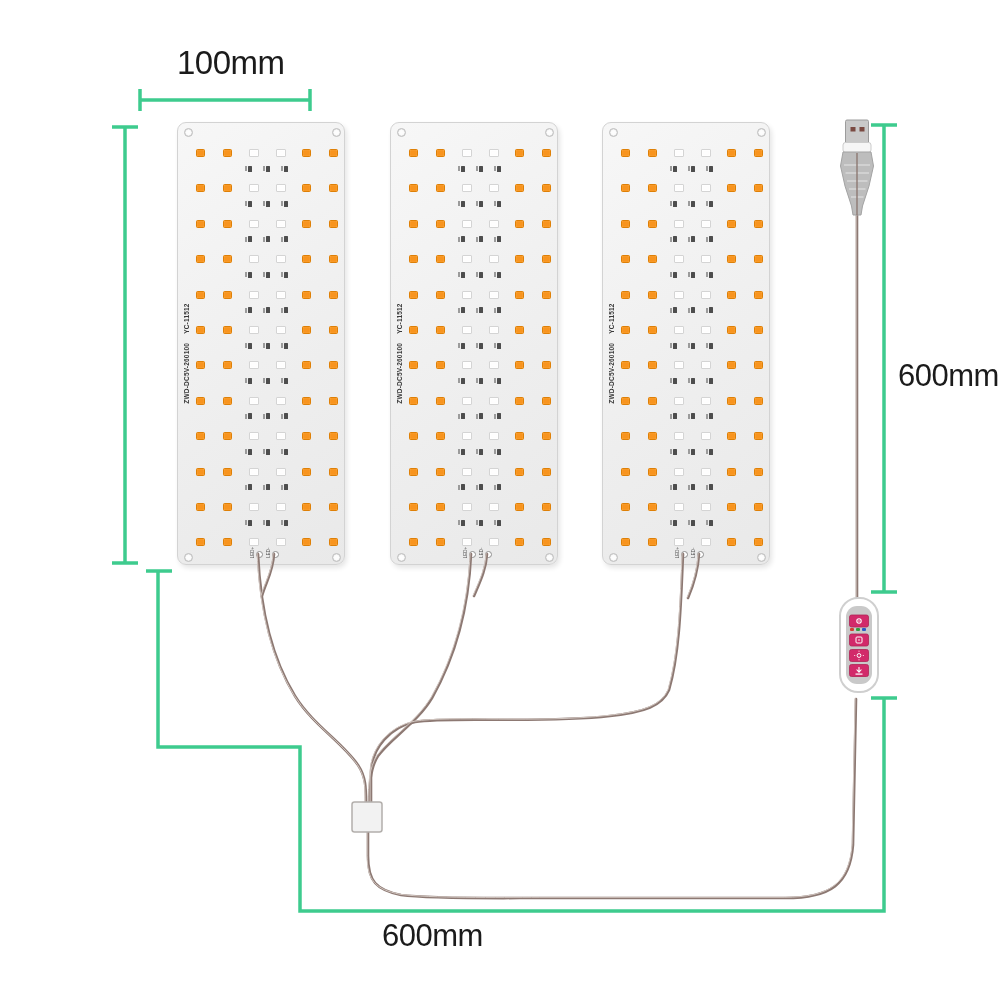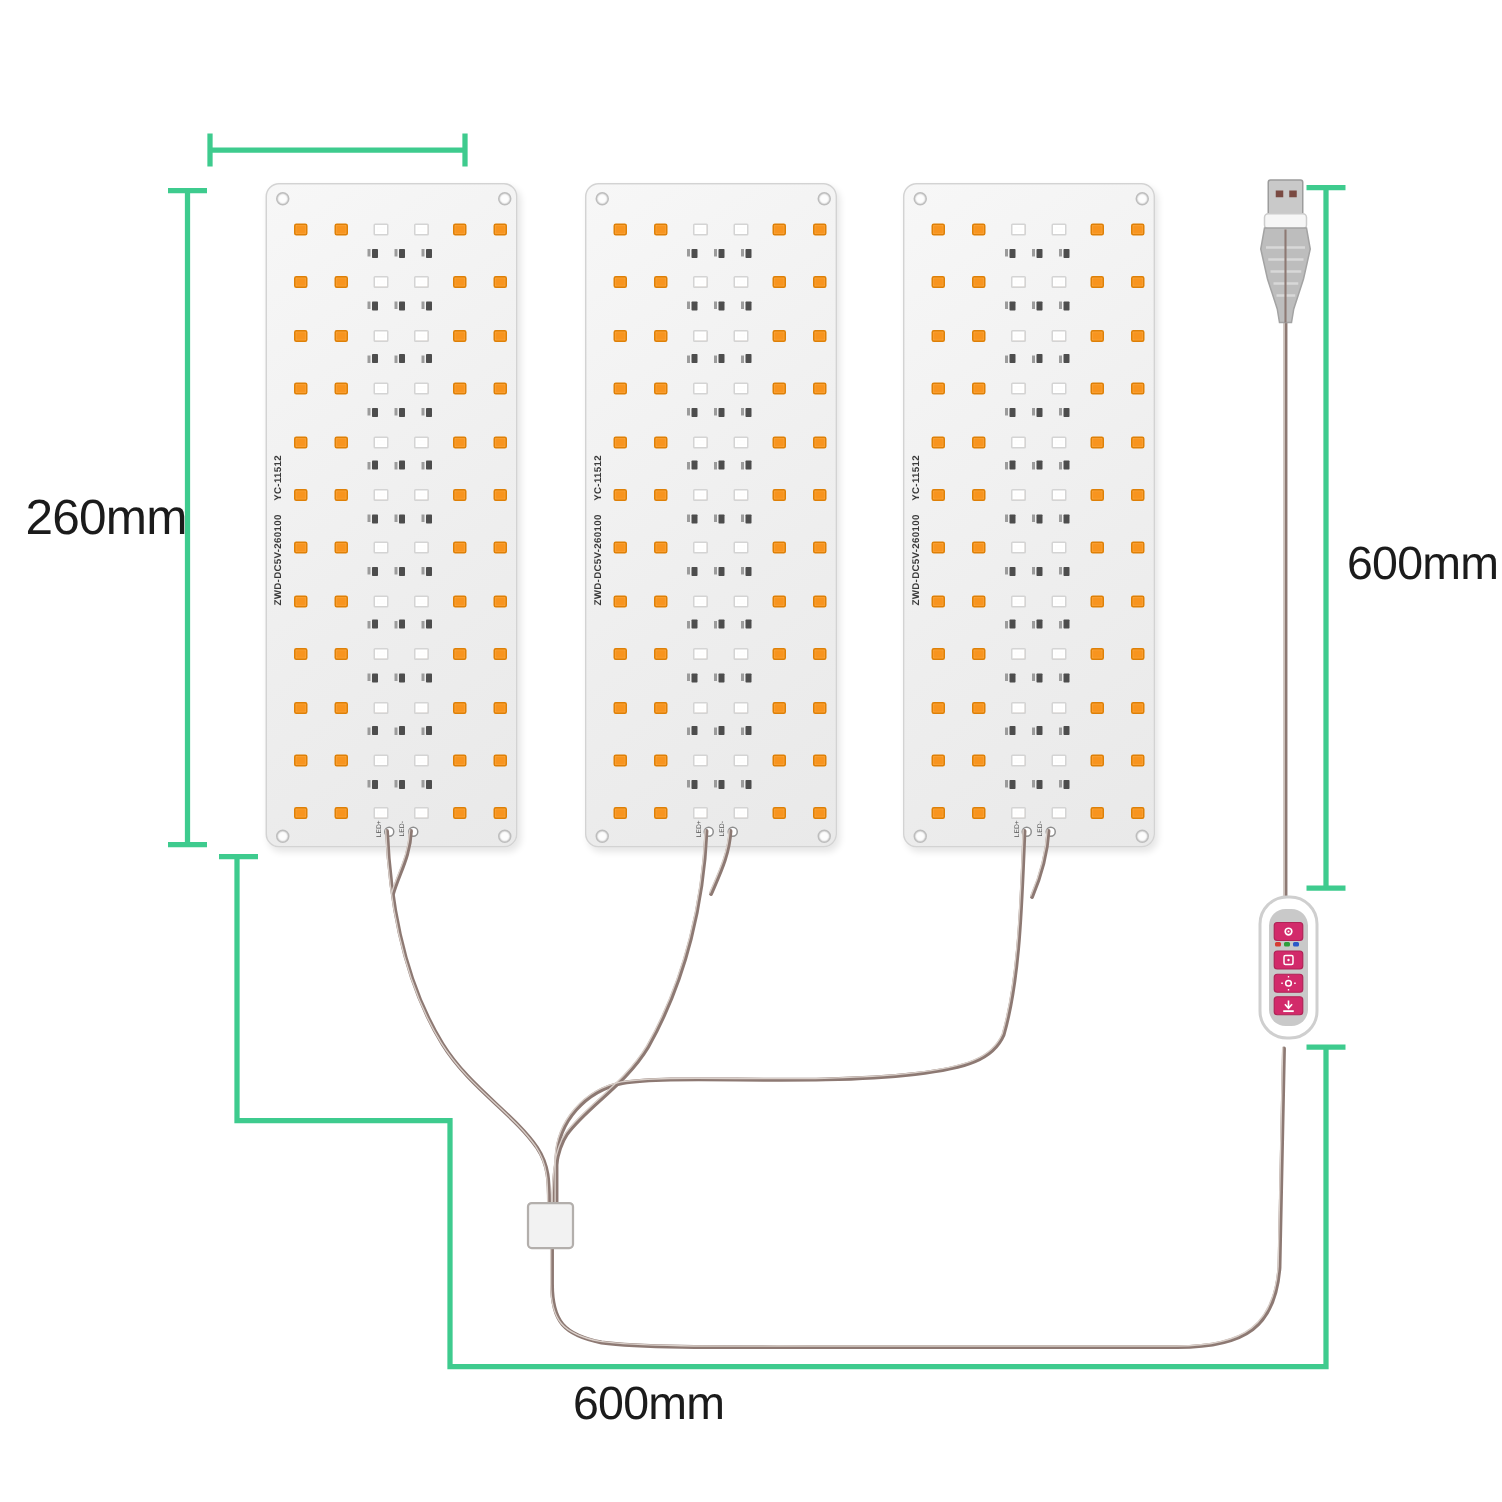--- a/index.html
+++ b/index.html
@@ -561,21 +561,21 @@
       </g>
       <g>
         <rect x="849.5" y="664.5" width="19" height="12" rx="2" fill="var(--pink)" stroke="#b02356" stroke-width=".8"></rect>
         <path d="M859,667 L859,671.5 M856.6,669.5 L859,672.2 L861.4,669.5" stroke="#fff" stroke-width="1.1" fill="none"></path>
         <rect x="855.5" y="673.5" width="7" height="1.2" fill="#fff"></rect>
       </g>
     </g>
   </svg>
 
   <div id="labels-layer">
-    <div class="dim-label" style="left:17px;top:326px;font-size:33px;">260mm</div>
+    <div class="dim-label" style="left:177px;top:44px;font-size:33px;">100mm</div>
     <div class="dim-label" style="left:898px;top:358px;">600mm</div>
     <div class="dim-label" style="left:382px;top:918px;">600mm</div>
   </div>
 
 <div class="ind-dot" style="left: 849.5px; top: 628.3px; background: rgb(214, 60, 49); z-index: 4; position: absolute;"></div>
     <div class="ind-dot" style="left: 855.5px; top: 628.3px; background: rgb(46, 158, 60); z-index: 4; position: absolute;"></div>
     <div class="ind-dot" style="left: 861.5px; top: 628.3px; background: rgb(43, 89, 200); z-index: 4; position: absolute;"></div>
   </div>
 
 </body></html>

